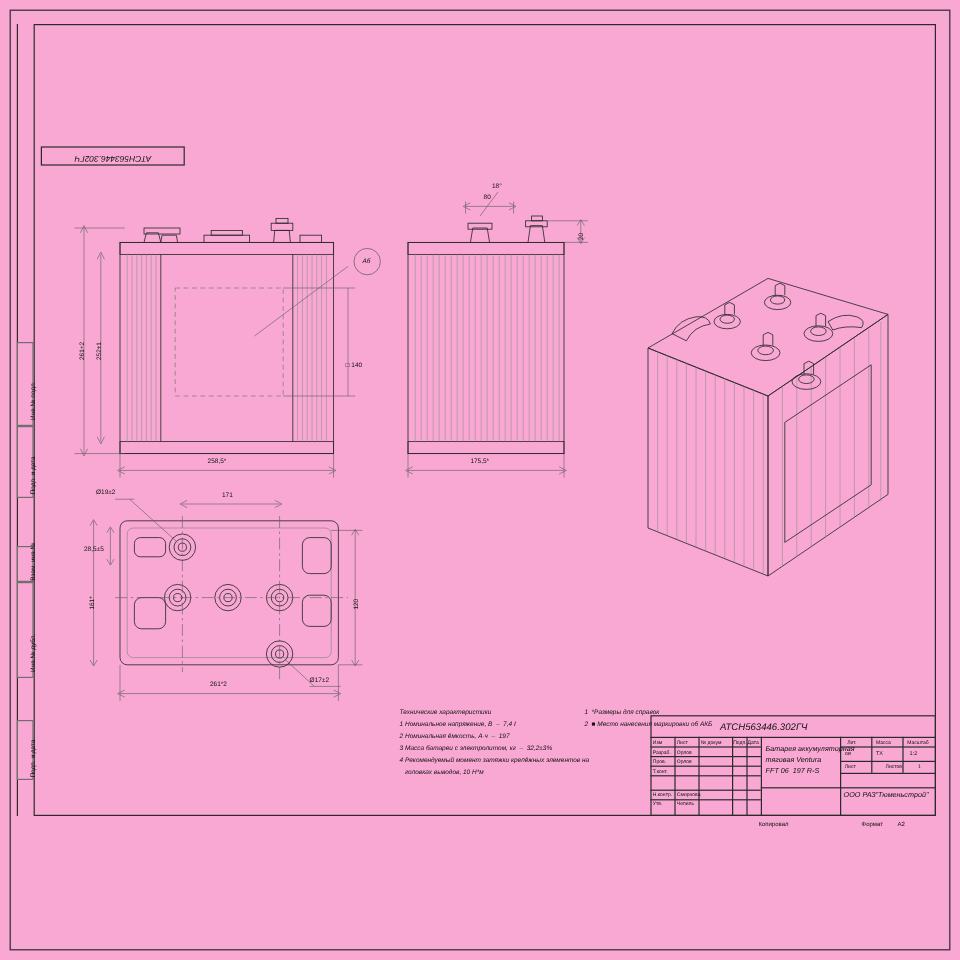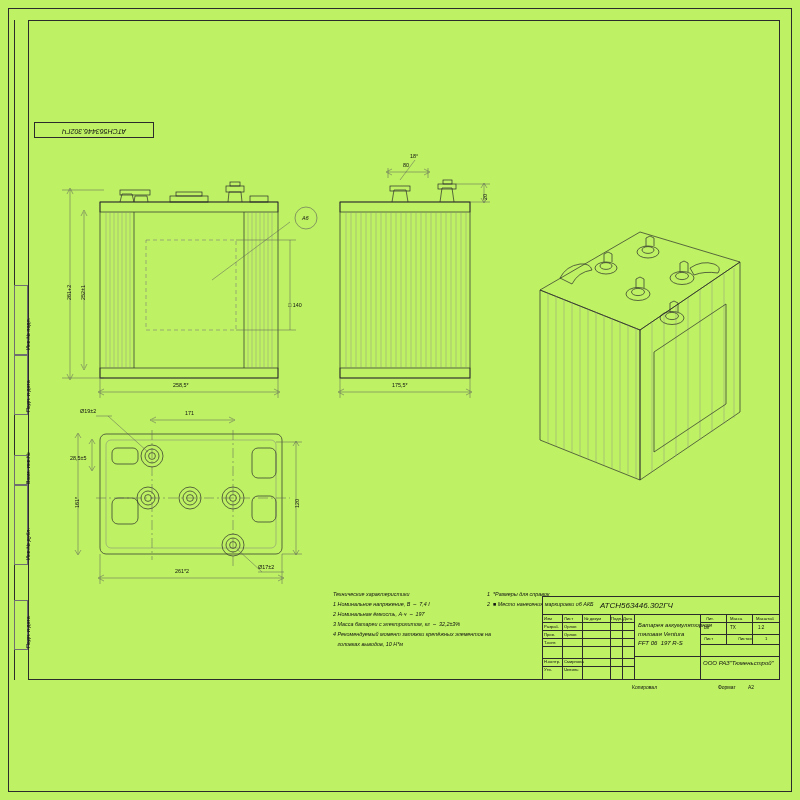--- a/index.html
+++ b/index.html
@@ -1,17 +1,17 @@
 <!DOCTYPE html>
 <html><head>
 <meta charset="utf-8">
 <style>
   html,body{margin:0;padding:0;background:#ffffff;}
   body{width:800px;height:800px;font-family:"Liberation Sans",sans-serif;color:#1a1a1a;}
-  #sheet{position:relative;width:800px;height:800px;overflow:hidden;background:#bef264;}
+  #sheet{position:relative;width:800px;height:800px;overflow:hidden;background:#f9a8d4;}
   .ln{position:absolute;background:#2b2b2b;}
   .h{height:1px;}
   .v{width:1px;}
   .box{position:absolute;border:1px solid #2b2b2b;box-sizing:border-box;}
   .boxthin{position:absolute;border:1px solid #6f6f6f;box-sizing:border-box;}
   .t{position:absolute;white-space:pre;font-size:5.4px;line-height:1.25;color:#111;}
   .t6{font-size:6px;}
   .t7{font-size:7px;}
   .t8{font-size:8px;}
   .ital{font-style:italic;}

